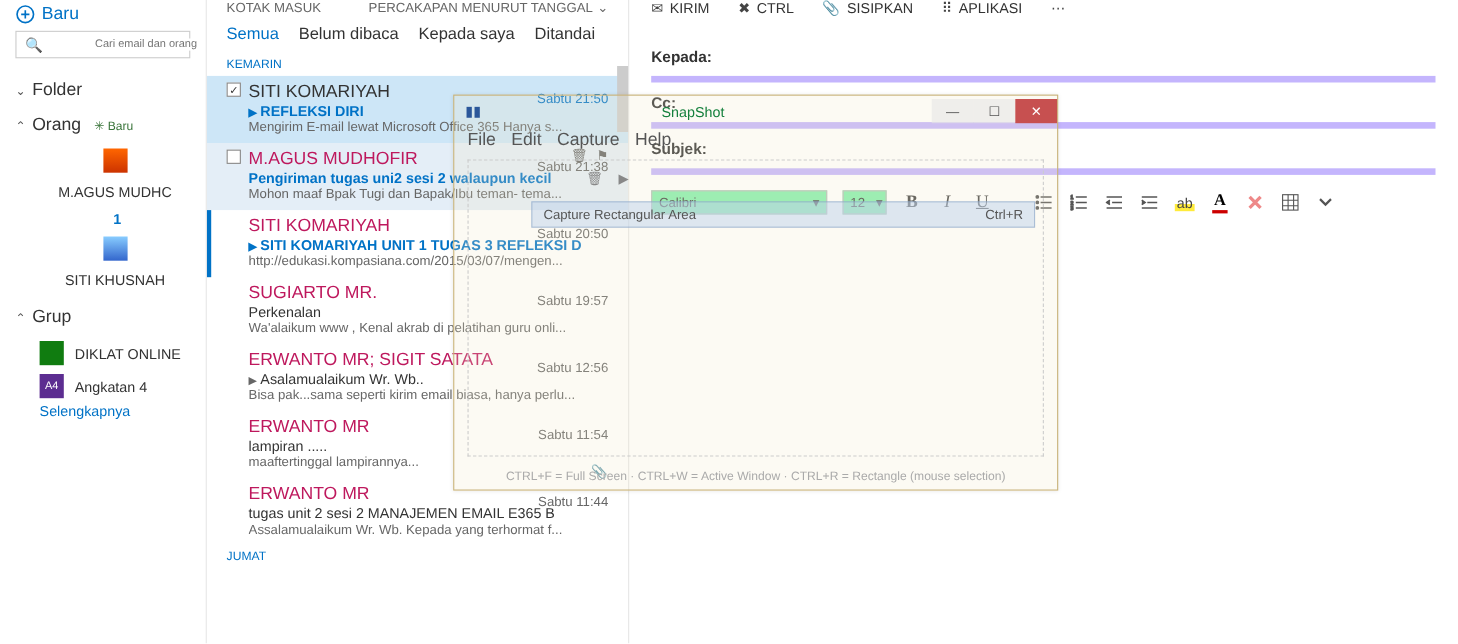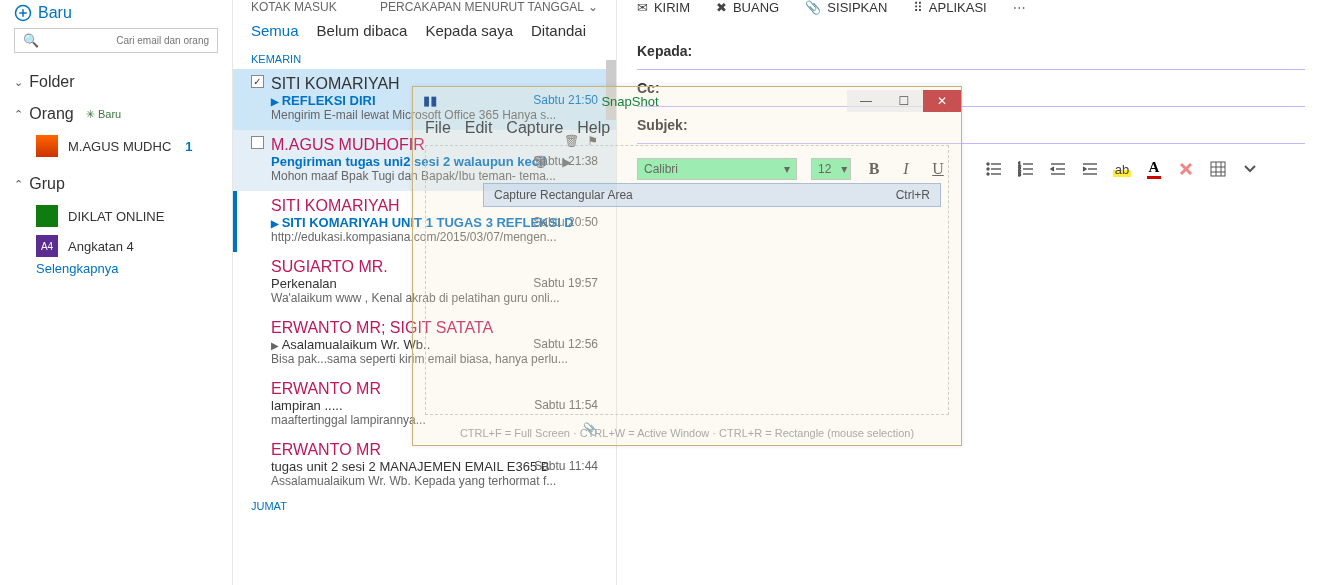--- a/index.html
+++ b/index.html
@@ -1,26 +1,26 @@
 <!DOCTYPE html>
 <html><head>
 <meta charset="utf-8">
 <style>
   * { box-sizing: border-box; margin: 0; padding: 0; }
   body { font-family: "Segoe UI", Arial, sans-serif; font-size: 13px; color: #333; background: #fff; width: 1325px; height: 585px; overflow: hidden; position: relative; }
   .layout { display: flex; height: 100%; }
-  .sidebar { width: 233px; border-right: 1px solid #e6e6e6; padding: 4px 14px; }
+  .sidebar { width: 188px; border-right: 1px solid #e6e6e6; padding: 4px 14px; }
   .new-btn { display: flex; align-items: center; gap: 6px; color: #0072c6; font-size: 16px; cursor: pointer; margin-bottom: 6px; }
   .new-btn svg { width: 18px; height: 18px; }
   .search { display: flex; align-items: center; gap: 8px; border: 1px solid #ccc; padding: 4px 8px; margin-bottom: 20px; color: #666; }
   .search input { border: none; outline: none; flex: 1; font-size: 10px; color: #be185d; text-align: right; }
   .section-head { display: flex; align-items: center; gap: 6px; font-size: 16px; color: #333; margin: 14px 0 8px; cursor: pointer; }
   .section-head .chev { font-size: 11px; color: #555; }
   .section-head .new-tag { color: #3c763d; font-size: 11px; margin-left: 6px; }
-  .person-row { display: flex; align-items: center; gap: 10px; padding: 4px 0 4px 22px; cursor: pointer; }
+  .person-row { display: flex; align-items: center; gap: 10px; padding: 4px 0 4px 22px; cursor: pointer; flex-direction: column; }
   .avatar { width: 22px; height: 22px; background: #ccc; display: inline-block; }
   .avatar.o { background: linear-gradient(#f60,#c30); }
   .avatar.b { background: linear-gradient(#8cf,#36c); }
   .person-row .cnt { color: #0072c6; font-weight: bold; margin-left: 4px; }
   .group-row { display: flex; align-items: center; gap: 10px; padding: 4px 0 4px 22px; cursor: pointer; }
   .gtile { width: 22px; height: 22px; display: flex; align-items: center; justify-content: center; color: #fff; font-size: 10px; }
   .gtile.green { background: #107c10; }
   .gtile.purple { background: #5c2d91; }
   .more-link { color: #0072c6; margin: 0 0 0 22px; cursor: pointer; }
 
@@ -34,34 +34,34 @@
   .scroll { overflow-y: auto; flex: 1; }
   .msg { position: relative; padding: 6px 18px 8px 34px; border-left: 4px solid transparent; }
   .msg.selected { background: #cde6f7; }
   .msg.unread-bar { border-left-color: #0072c6; }
   .msg .chk { position: absolute; left: 14px; top: 6px; width: 13px; height: 13px; border: 1px solid #888; background: #fff; display:flex; align-items:center; justify-content:center; font-size:10px; color:#333;}
   .msg .from { font-size: 16px; color: #be185d; }
   .msg .subj { color: #333; font-size: 13px; }
   .msg .subj.unread { color: #0072c6; font-weight: 600; }
   .msg .caret { color: #0072c6; font-size: 10px; margin-right: 3px; }
   .msg .prev { color: #666; font-size: 12px; white-space: nowrap; overflow: hidden; text-overflow: ellipsis; }
-  .msg .time { position: absolute; right: 18px; top: 24px; font-size: 12px; color: #666; }
+  .msg .time { position: absolute; right: 18px; top: 14px; font-size: 12px; color: #666; }
   .msg .glyphs { position:absolute; right:18px; top:4px; color:#666; font-size:12px; display:flex; gap:8px;}
   .msg .attach { position:absolute; right:18px; top:48px; color:#666; font-size:12px;}
   .msg.selected .from { color:#333; }
   .msg.selected .time { color:#0072c6; }
   .msg.sub-selected { background:#e4eef7; }
   .msg.sub-selected .time{ color:#666;}
   .scrollbar-hint { position: absolute; right: 0; top: 60px; width: 10px; height: 60px; background: #ccc; }
 
   .compose-col { flex: 1; padding: 0 20px; position: relative; }
   .compose-actions { display: flex; gap: 26px; padding: 0 0 18px; font-size: 13px; color: #333; }
   .compose-actions .act { display: flex; align-items: center; gap: 6px; cursor: pointer; }
   .compose-actions .act .ico { color:#444; }
-  .field-row { display: flex; align-items: flex-start; gap: 6px; padding: 10px 0; border-bottom: 1px solid #c4b5fd; font-size: 14px; }
+  .field-row { display: flex; align-items: flex-start; gap: 6px; padding: 10px 0; border-bottom: 6px solid #c4b5fd; font-size: 14px; }
   .field-row .lbl { font-weight: bold; width: 60px; }
   .field-row .inp { flex: 1; border: none; outline: none; font-size: 13px; }
   .toolbar { display: flex; align-items: center; gap: 14px; padding: 14px 0; color:#444; }
   .toolbar select, .toolbar .sel { border: 1px solid #bbb; padding: 3px 6px; font-size: 12px; background:#86efac;}
   .toolbar .sel { display:flex; align-items:center; gap:10px; }
   .toolbar .sel.font { width:160px; justify-content:space-between;}
   .toolbar .sel.size { width:40px; justify-content:space-between;}
   .tb-btn { cursor: pointer; font-family: "Times New Roman", serif; font-size:16px; width:18px; text-align:center;}
   .tb-btn.b { font-weight:bold;}
   .tb-btn.i { font-style:italic;}
@@ -111,20 +111,24 @@
     <div class="section-head">
       <span class="chev">⌃</span>
       <span>Orang</span>
       <span class="new-tag">✳ Baru</span>
     </div>
     <div class="person-row">
       <span class="avatar o"></span>
       <span>M.AGUS MUDHC</span>
       <span class="cnt">1</span>
     </div>
+    <div class="person-row">
+      <span class="avatar b"></span>
+      <span>SITI KHUSNAH</span>
+    </div>
     <div class="section-head">
       <span class="chev">⌃</span>
       <span>Grup</span>
     </div>
     <div class="group-row">
       <span class="gtile green"></span>
       <span>DIKLAT ONLINE</span>
     </div>
     <div class="group-row">
       <span class="gtile purple">A4</span>
@@ -212,21 +216,21 @@
   </div>
 
   <div class="compose-col">
     <div class="compose-actions">
       <div class="act">
           <span class="ico">✉</span>
           <span>KIRIM</span>
         </div>
       <div class="act">
           <span class="ico">✖</span>
-          <span>BUANG</span>
+          <span>CTRL</span>
         </div>
       <div class="act">
           <span class="ico">📎</span>
           <span>SISIPKAN</span>
         </div>
       <div class="act">
           <span class="ico">⠿</span>
           <span>APLIKASI</span>
         </div>
       <div class="act">

